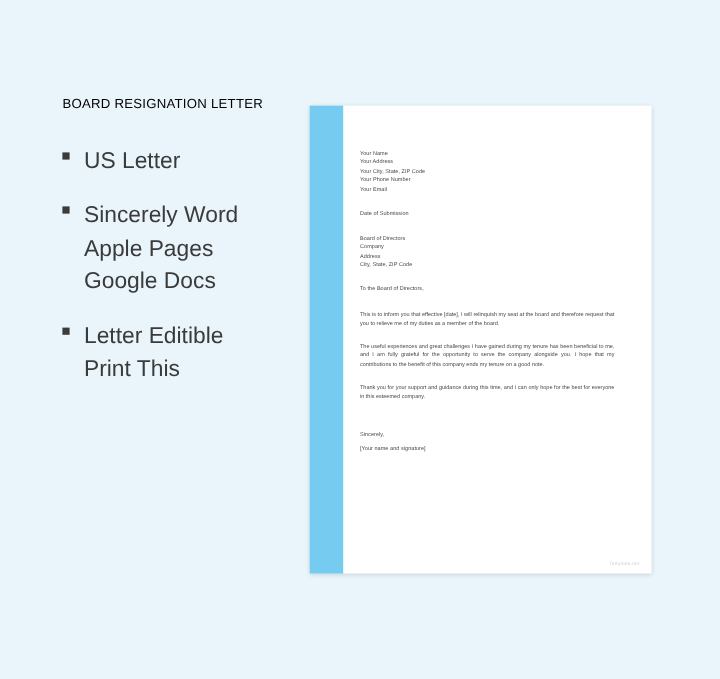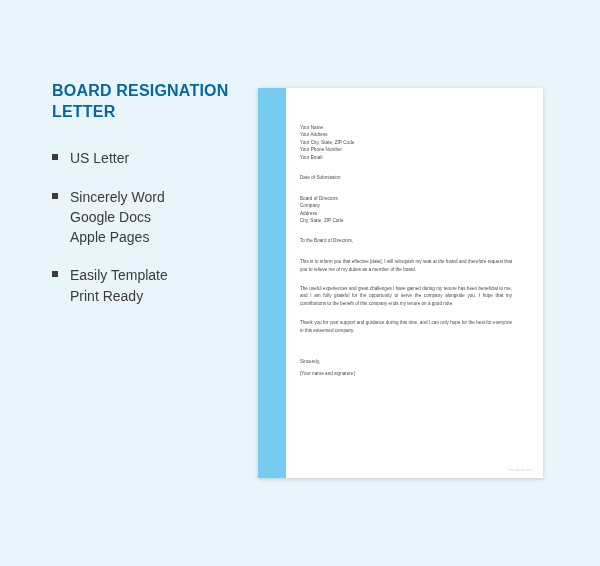--- a/index.html
+++ b/index.html
@@ -20,23 +20,23 @@
   }
 
   
   .left-panel {
     position: absolute;
     left: 52px;
     top: 80px;
     width: 200px;
   }
   .main-title {
-    font-size: 16px;
-    font-weight: bold;
-    color: #0369a1;
+    font-size: 11px;
+    font-weight: normal;
+    color: #000000;
     line-height: 1.32;
     letter-spacing: 0.2px;
     margin: 0 0 26px 0;
   }
   .feature-list {
     list-style: none;
     margin: 0;
     padding: 0;
   }
   .feature-group {
@@ -46,21 +46,21 @@
   }
   .bullet {
     position: absolute;
     left: 0;
     top: 6px;
     width: 6px;
     height: 6px;
     background: #3b3b3b;
   }
   .feature-line {
-    font-size: 14px;
+    font-size: 19px;
     color: #3b3b3b;
     line-height: 1.45;
   }
 
   
   .doc-shadow {
     position: absolute;
     left: 258px;
     top: 88px;
     width: 285px;
@@ -125,28 +125,28 @@
     <ul class="feature-list">
 
       <li class="feature-group">
         <span class="bullet"></span>
         <div class="feature-line">US Letter</div>
       </li>
 
       <li class="feature-group">
         <span class="bullet"></span>
         <div class="feature-line">Sincerely Word</div>
+        <div class="feature-line">Apple Pages</div>
         <div class="feature-line">Google Docs</div>
-        <div class="feature-line">Apple Pages</div>
       </li>
 
       <li class="feature-group">
         <span class="bullet"></span>
-        <div class="feature-line">Easily Template</div>
-        <div class="feature-line">Print Ready</div>
+        <div class="feature-line">Letter Editible</div>
+        <div class="feature-line">Print This</div>
       </li>
 
     </ul>
   </div>
 
   <div class="doc-shadow">
     <div class="doc-stripe"></div>
     <div class="doc-body">
 
       <div class="doc-block">

